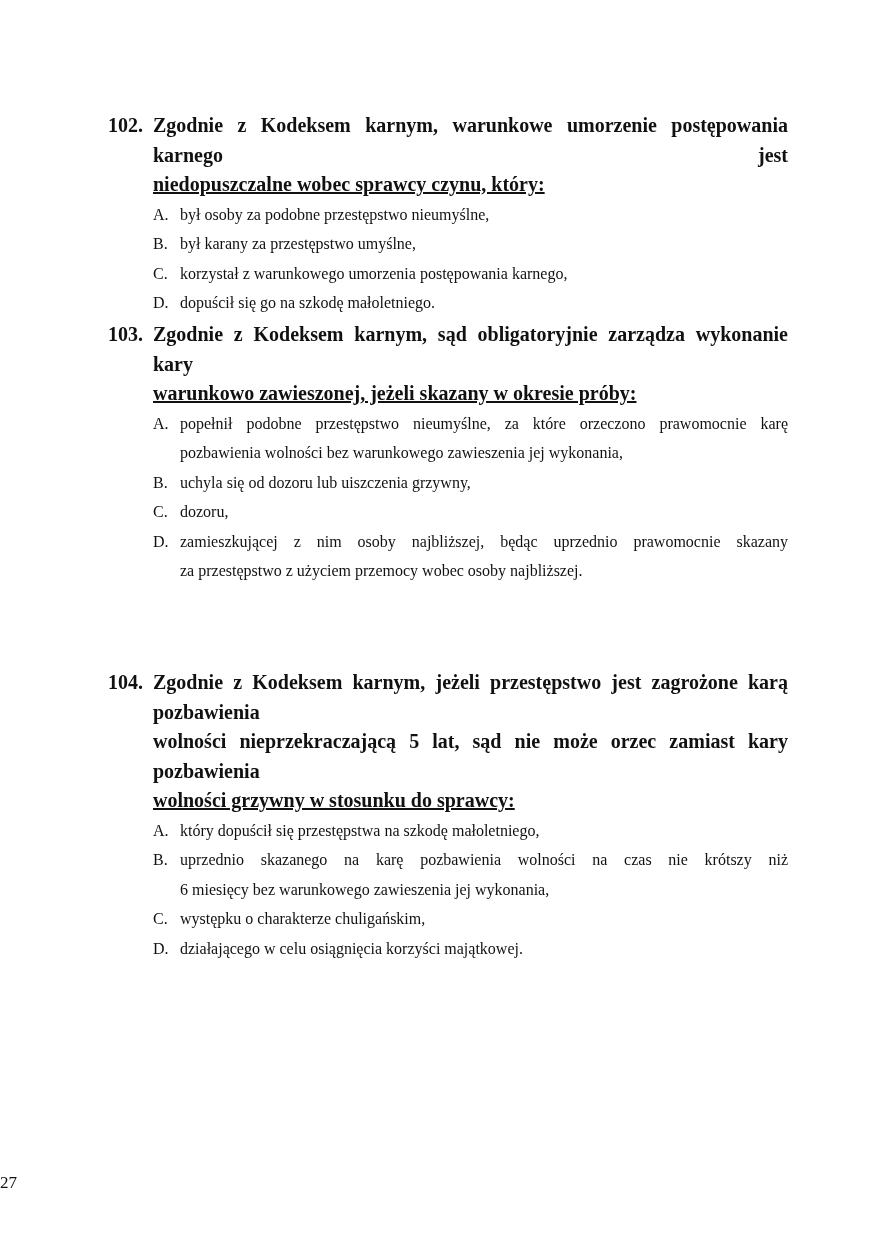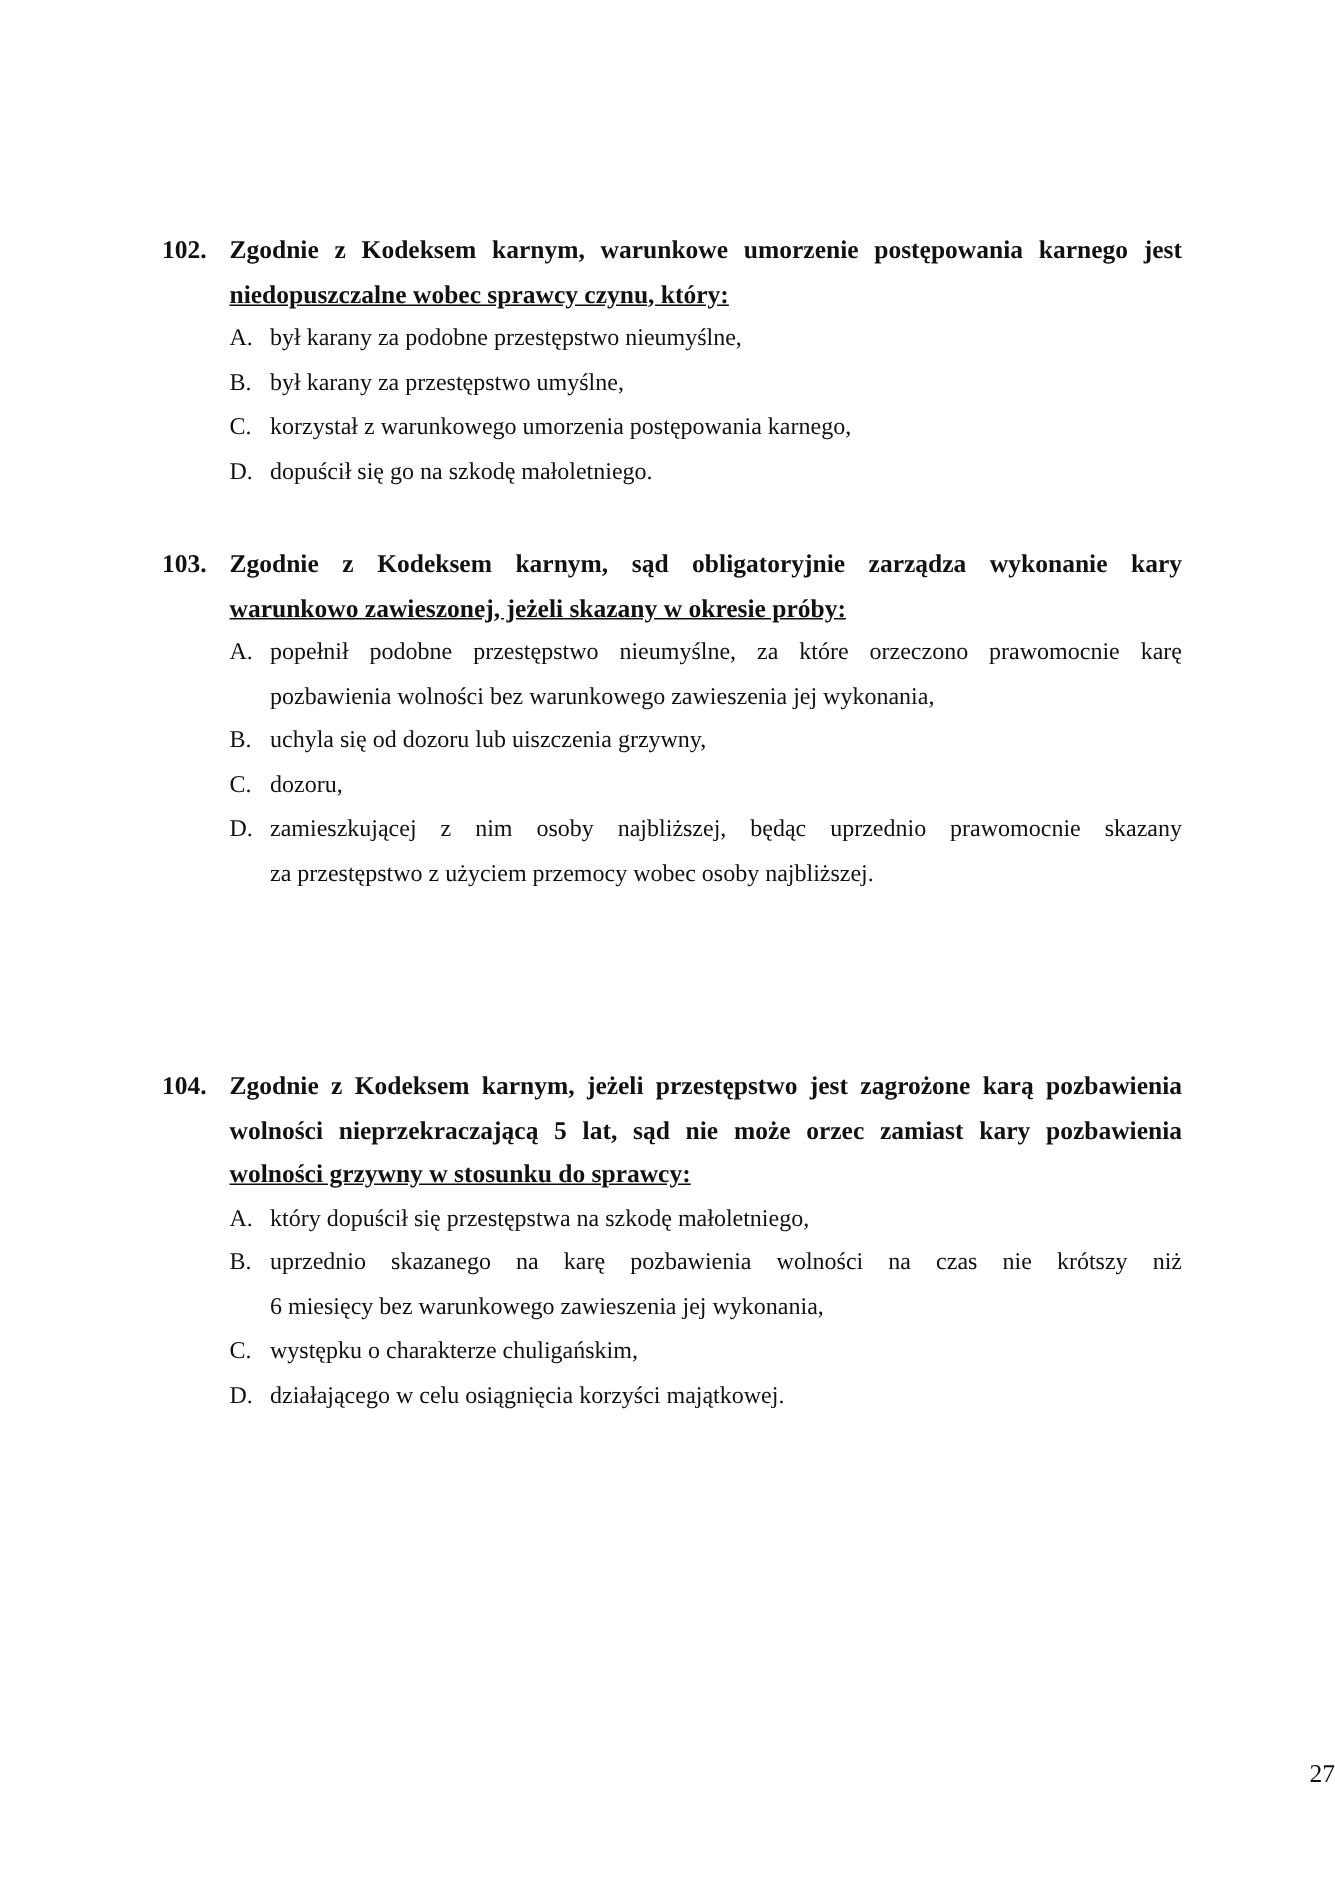--- a/index.html
+++ b/index.html
@@ -1,50 +1,50 @@
 <!DOCTYPE html>
 <html><head>
 <meta charset="utf-8">
 <style>
   html, body { margin: 0; padding: 0; background: #ffffff; }
   body { width: 890px; height: 1259px; position: relative; overflow: hidden;
          font-family: "Liberation Serif", "DejaVu Serif", serif; color: #111; }
   .page { position: absolute; left: 0; top: 0; width: 890px; height: 1259px; }
   .question { position: absolute; left: 108px; width: 680px; }
-  .q-head { display: flex; font-weight: bold; font-size: 17px; line-height: 29.5px; margin-top: 41px; }
+  .q-head { display: flex; font-weight: bold; font-size: 20px; line-height: 29.5px; }
   .q-num { width: 45px; flex: none; }
   .q-text { flex: 1; text-align: justify; text-align-last: left; }
   .q-text .line { display: block; text-align: justify; text-align-last: justify; }
   .q-text .line.last { text-align-last: left; text-decoration: underline; }
   .options { margin-left: 45px; }
   .opt { display: flex; font-size: 16px; line-height: 29.5px; }
   .opt-letter { width: 27px; flex: none; }
   .opt-text { flex: 1; }
   .opt-text .line { display: block; text-align: justify; text-align-last: justify; }
   .opt-text .line.last { text-align-last: left; }
-  .page-number { position: absolute; top: 1173px; left: 0; width: 890px; text-align: right; font-size: 17px; }
+  .page-number { position: absolute; top: 1173px; left: 0; width: 890px; text-align: left; font-size: 17px; }
 </style>
 </head>
 <body>
 
 <div class="page">
 
   <div class="question" style="top:111px;">
     <div class="q-head">
       <span class="q-num">102.</span>
       <span class="q-text">
         <span class="line">Zgodnie z Kodeksem karnym, warunkowe umorzenie postępowania karnego jest</span>
         <span class="line last">niedopuszczalne wobec sprawcy czynu, który:</span>
       </span>
     </div>
     <div class="options">
       <div class="opt">
         <span class="opt-letter">A.</span>
         <span class="opt-text">
-            <span class="line last">był karany za podobne przestępstwo nieumyślne,</span>
+            <span class="line last">był osoby za podobne przestępstwo nieumyślne,</span>
           </span>
       </div>
       <div class="opt">
         <span class="opt-letter">B.</span>
         <span class="opt-text">
             <span class="line last">był karany za przestępstwo umyślne,</span>
           </span>
       </div>
       <div class="opt">
         <span class="opt-letter">C.</span>

